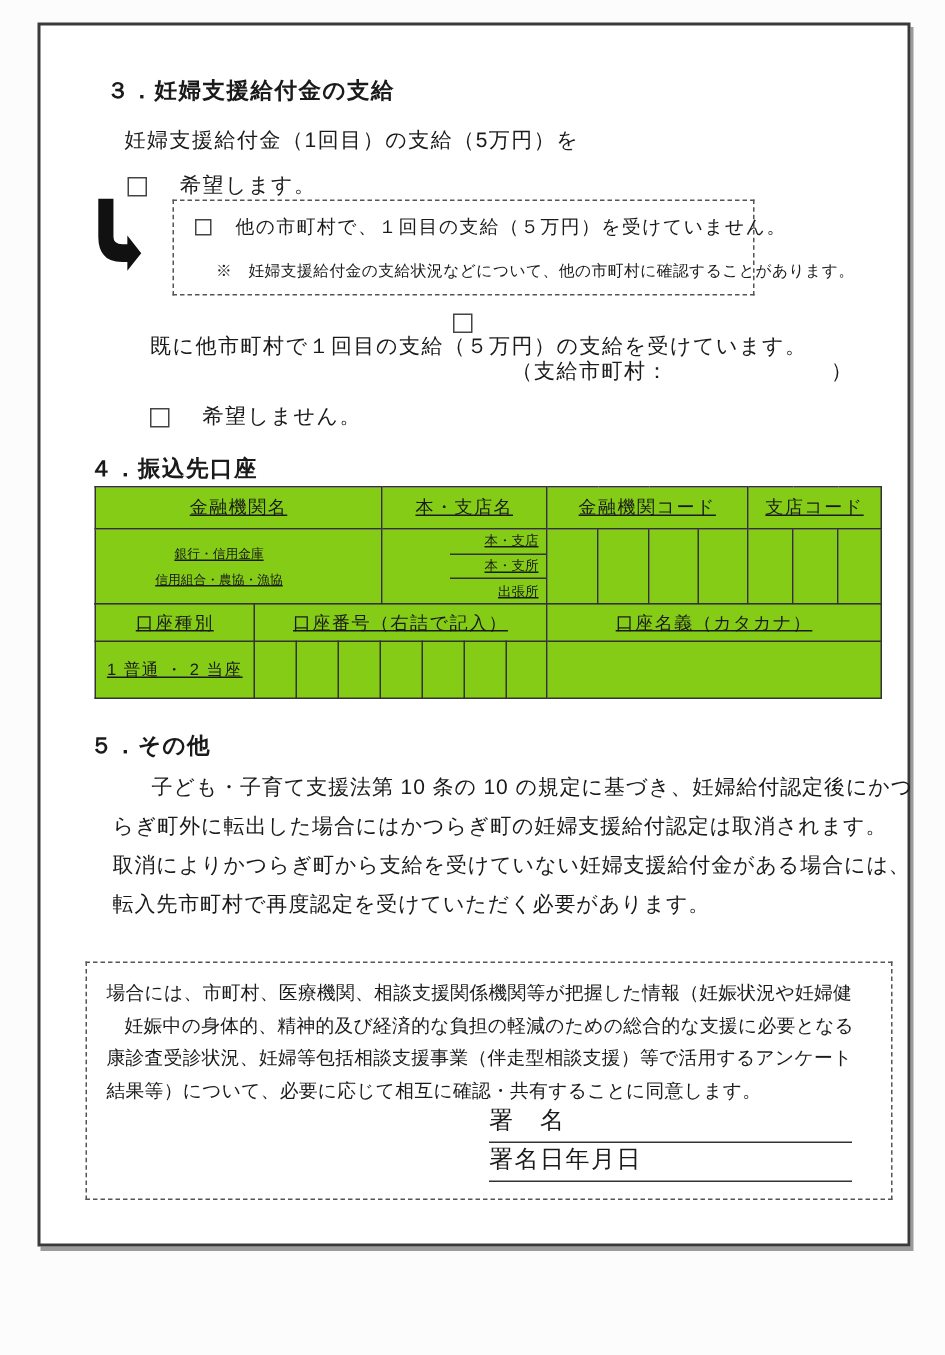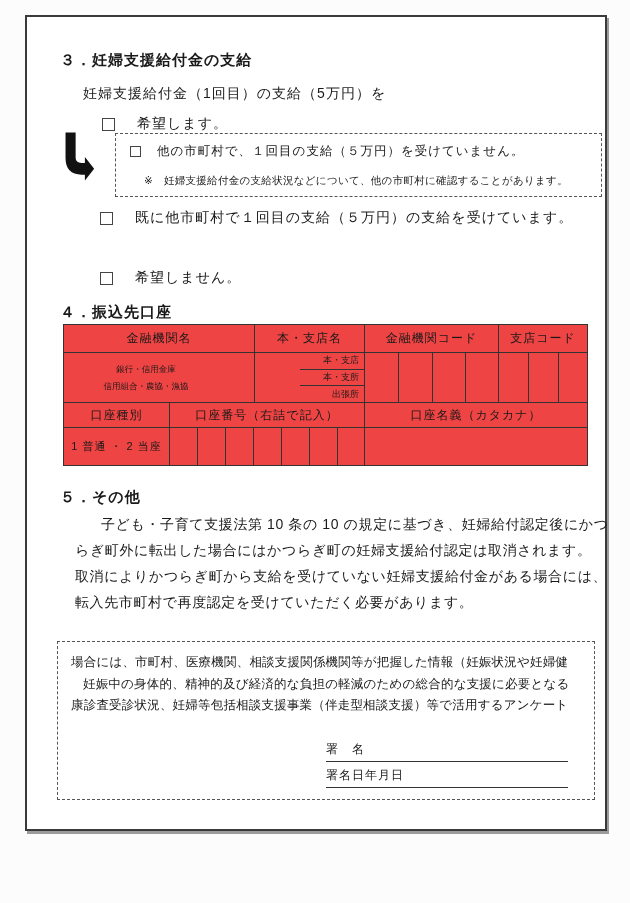--- a/index.html
+++ b/index.html
@@ -2,46 +2,46 @@
 <html lang="ja"><head>
 <meta charset="utf-8">
 <style>
   * { margin:0; padding:0; box-sizing:border-box; }
   body { width:630px; height:903px; font-family:"Liberation Sans","DejaVu Sans",sans-serif; color:#1a1a1a; }
   .canvas { position:relative; width:630px; height:903px; background:#fcfcfc; overflow:hidden; }
   .sheet { position:absolute; left:25px; top:15px; width:582px; height:816px; background:#fff;
            border:2px solid #3a3a3a; box-shadow:2px 3px 0 #9b9b9b; }
 
   .sec-title { position:absolute; font-size:15px; font-weight:700; letter-spacing:1px; }
-  .t-s3 { left:33px; top:34px; }
+  .t-s3 { left:44px; top:34px; }
   .t-s4 { left:33px; top:286px; }
   .t-s5 { left:33px; top:471px; }
 
   .line { position:absolute; font-size:14px; letter-spacing:1px; white-space:nowrap; }
   .intro { left:56px; top:68px; }
 
   .opt { position:absolute; display:flex; align-items:center; font-size:14px; letter-spacing:1px; white-space:nowrap; }
   .opt .cb { display:inline-block; width:13px; height:13px; border:1.5px solid #444; background:#fff; margin-right:22px; flex:none; }
-  .opt1 { left:75px; top:98px; }
-  .opt2 { left:73px; top:192px; }
+  .opt1 { left:58px; top:98px; }
+  .opt2 { left:73px; top:192px;flex-direction:column; }
   .opt3 { left:73px; top:252px; }
 
   .arrow { position:absolute; left:36px; top:112px; }
 
   .dash-box { position:absolute; border:1.2px dashed #555; background:#fff; }
-  .sub-box { left:88px; top:116px; width:487px; height:64px; }
+  .sub-box { left:88px; top:116px; width:388px; height:64px;font-family:Liberation Serif, serif; }
   .sub-box .opt { left:14px; top:9px; font-size:12.5px; }
   .sub-box .opt .cb { width:11px; height:11px; border-width:1.2px; margin-right:16px; }
   .sub-note { position:absolute; left:28px; top:40px; font-size:10.5px; letter-spacing:0.3px; white-space:nowrap; }
 
   .paid-city { position:absolute; top:222px; right:36px; display:flex; align-items:center; font-size:14px; letter-spacing:1px; }
   .paid-city .blank { display:inline-block; width:108px; height:16px; }
 
   .acct-table { position:absolute; left:36px; border-collapse:collapse; table-layout:fixed; }
-  .acct-table td { border:1.4px solid #333; font-size:12px; letter-spacing:1px; text-align:center; vertical-align:middle; background:#ef4444; padding:0; }
+  .acct-table td { border:1.4px solid #333; font-size:12px; letter-spacing:1px; text-align:center; vertical-align:middle; background:#84cc16; padding:0;text-decoration:underline; }
   .tbl-top { top:307px; }
   .tbl-bot { top:385px; }
   .hdr-row td { height:28px; }
   .bank-row td { height:50px; }
   .hdr-row2 td { height:25px; }
   .num-row td { height:38px; }
   .bank-types { text-align:right; padding-right:26px !important; font-size:8.5px !important; letter-spacing:0 !important; line-height:1.9; }
   .branch-cell { vertical-align:top !important; }
   .mini-col { margin-left:auto; width:64px; height:100%; display:flex; flex-direction:column; }
   .mini-col span { flex:1; display:flex; align-items:center; justify-content:flex-end; padding-right:5px; font-size:9px; letter-spacing:0; border-bottom:1px solid #333; }
@@ -50,21 +50,21 @@
 
   .sec5-para { position:absolute; left:48px; top:494px; width:510px; font-size:14px; letter-spacing:0.6px; line-height:26px; }
   .sec5-para .pline { white-space:nowrap; }
   .sec5-para .pline.indent { text-indent:26px;text-align:center; }
 
   .consent-box { left:30px; top:624px; width:538px; height:159px; }
   .consent-para { padding:10px 12px 0 13px; font-size:12.5px; letter-spacing:0.2px; line-height:21.5px; }
   .consent-para .pline { white-space:nowrap; }
   .consent-para .pline.indent { text-indent:12px; }
   .sig-block { position:absolute; right:26px; bottom:11px; width:242px; }
-  .sig-row { height:26px; border-bottom:1.5px solid #333; display:flex; align-items:flex-end; padding-bottom:3px; font-size:12px; letter-spacing:1px; }
+  .sig-row { height:26px; border-bottom:1.5px solid #333; display:flex; align-items:flex-end; padding-bottom:3px; font-size:16px; letter-spacing:1px; }
   .sig-row.date { padding-right:4px; }
   .sig-name-blank { flex:1; }
 </style>
 </head>
 <body>
 
 <div class="canvas">
   <div class="sheet">
 
     <div class="sec-title t-s3">３．妊婦支援給付金の支給</div>
@@ -85,20 +85,25 @@
         <span>他の市町村で、１回目の支給（５万円）を受けていません。</span>
       </div>
       <div class="sub-note">※　妊婦支援給付金の支給状況などについて、他の市町村に確認することがあります。</div>
     </div>
 
     <div class="opt opt2">
       <span class="cb"></span>
       <span>既に他市町村で１回目の支給（５万円）の支給を受けています。</span>
     </div>
 
+    <div class="paid-city">
+      <span>（支給市町村：</span>
+      <span class="blank"></span>
+      <span>）</span>
+    </div>
 
     <div class="opt opt3">
       <span class="cb"></span>
       <span>希望しません。</span>
     </div>
 
     <div class="sec-title t-s4">４．振込先口座</div>
 
     <table class="acct-table tbl-top">
       <colgroup>
@@ -180,20 +185,21 @@
       <div class="pline">らぎ町外に転出した場合にはかつらぎ町の妊婦支援給付認定は取消されます。</div>
       <div class="pline">取消によりかつらぎ町から支給を受けていない妊婦支援給付金がある場合には、</div>
       <div class="pline">転入先市町村で再度認定を受けていただく必要があります。</div>
     </div>
 
     <div class="dash-box consent-box">
       <div class="consent-para">
         <div class="pline">場合には、市町村、医療機関、相談支援関係機関等が把握した情報（妊娠状況や妊婦健</div>
         <div class="pline indent">妊娠中の身体的、精神的及び経済的な負担の軽減のための総合的な支援に必要となる</div>
         <div class="pline">康診査受診状況、妊婦等包括相談支援事業（伴走型相談支援）等で活用するアンケート</div>
+        <div class="pline">結果等）について、必要に応じて相互に確認・共有することに同意します。</div>
       </div>
       <div class="sig-block">
         <div class="sig-row">
           <span>署　名</span>
           <span class="sig-name-blank"></span>
         </div>
         <div class="sig-row date">
           <span>署名日</span>
           <span>年</span>
           <span>月</span>

